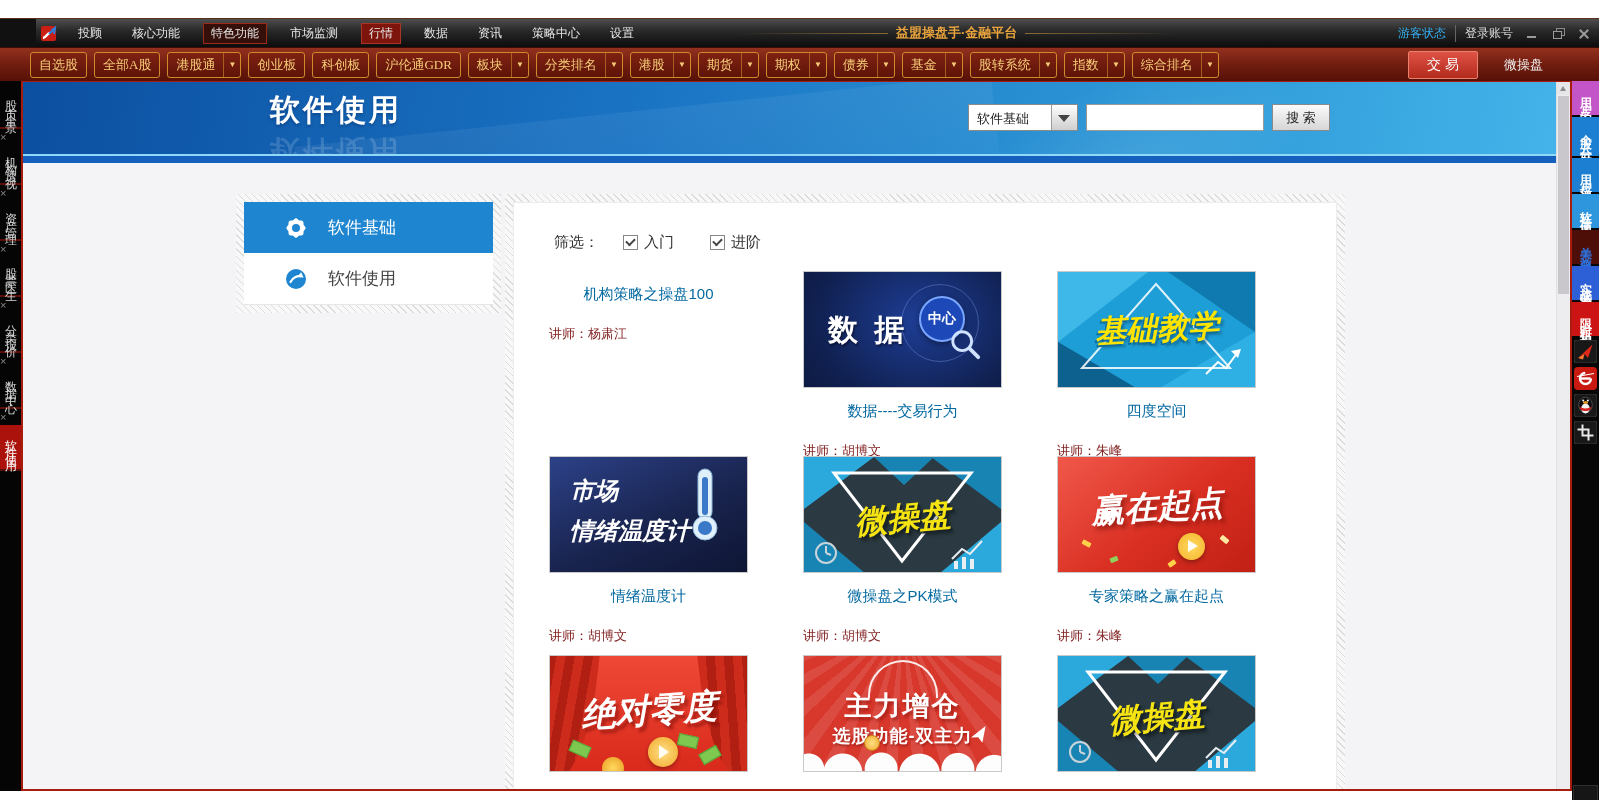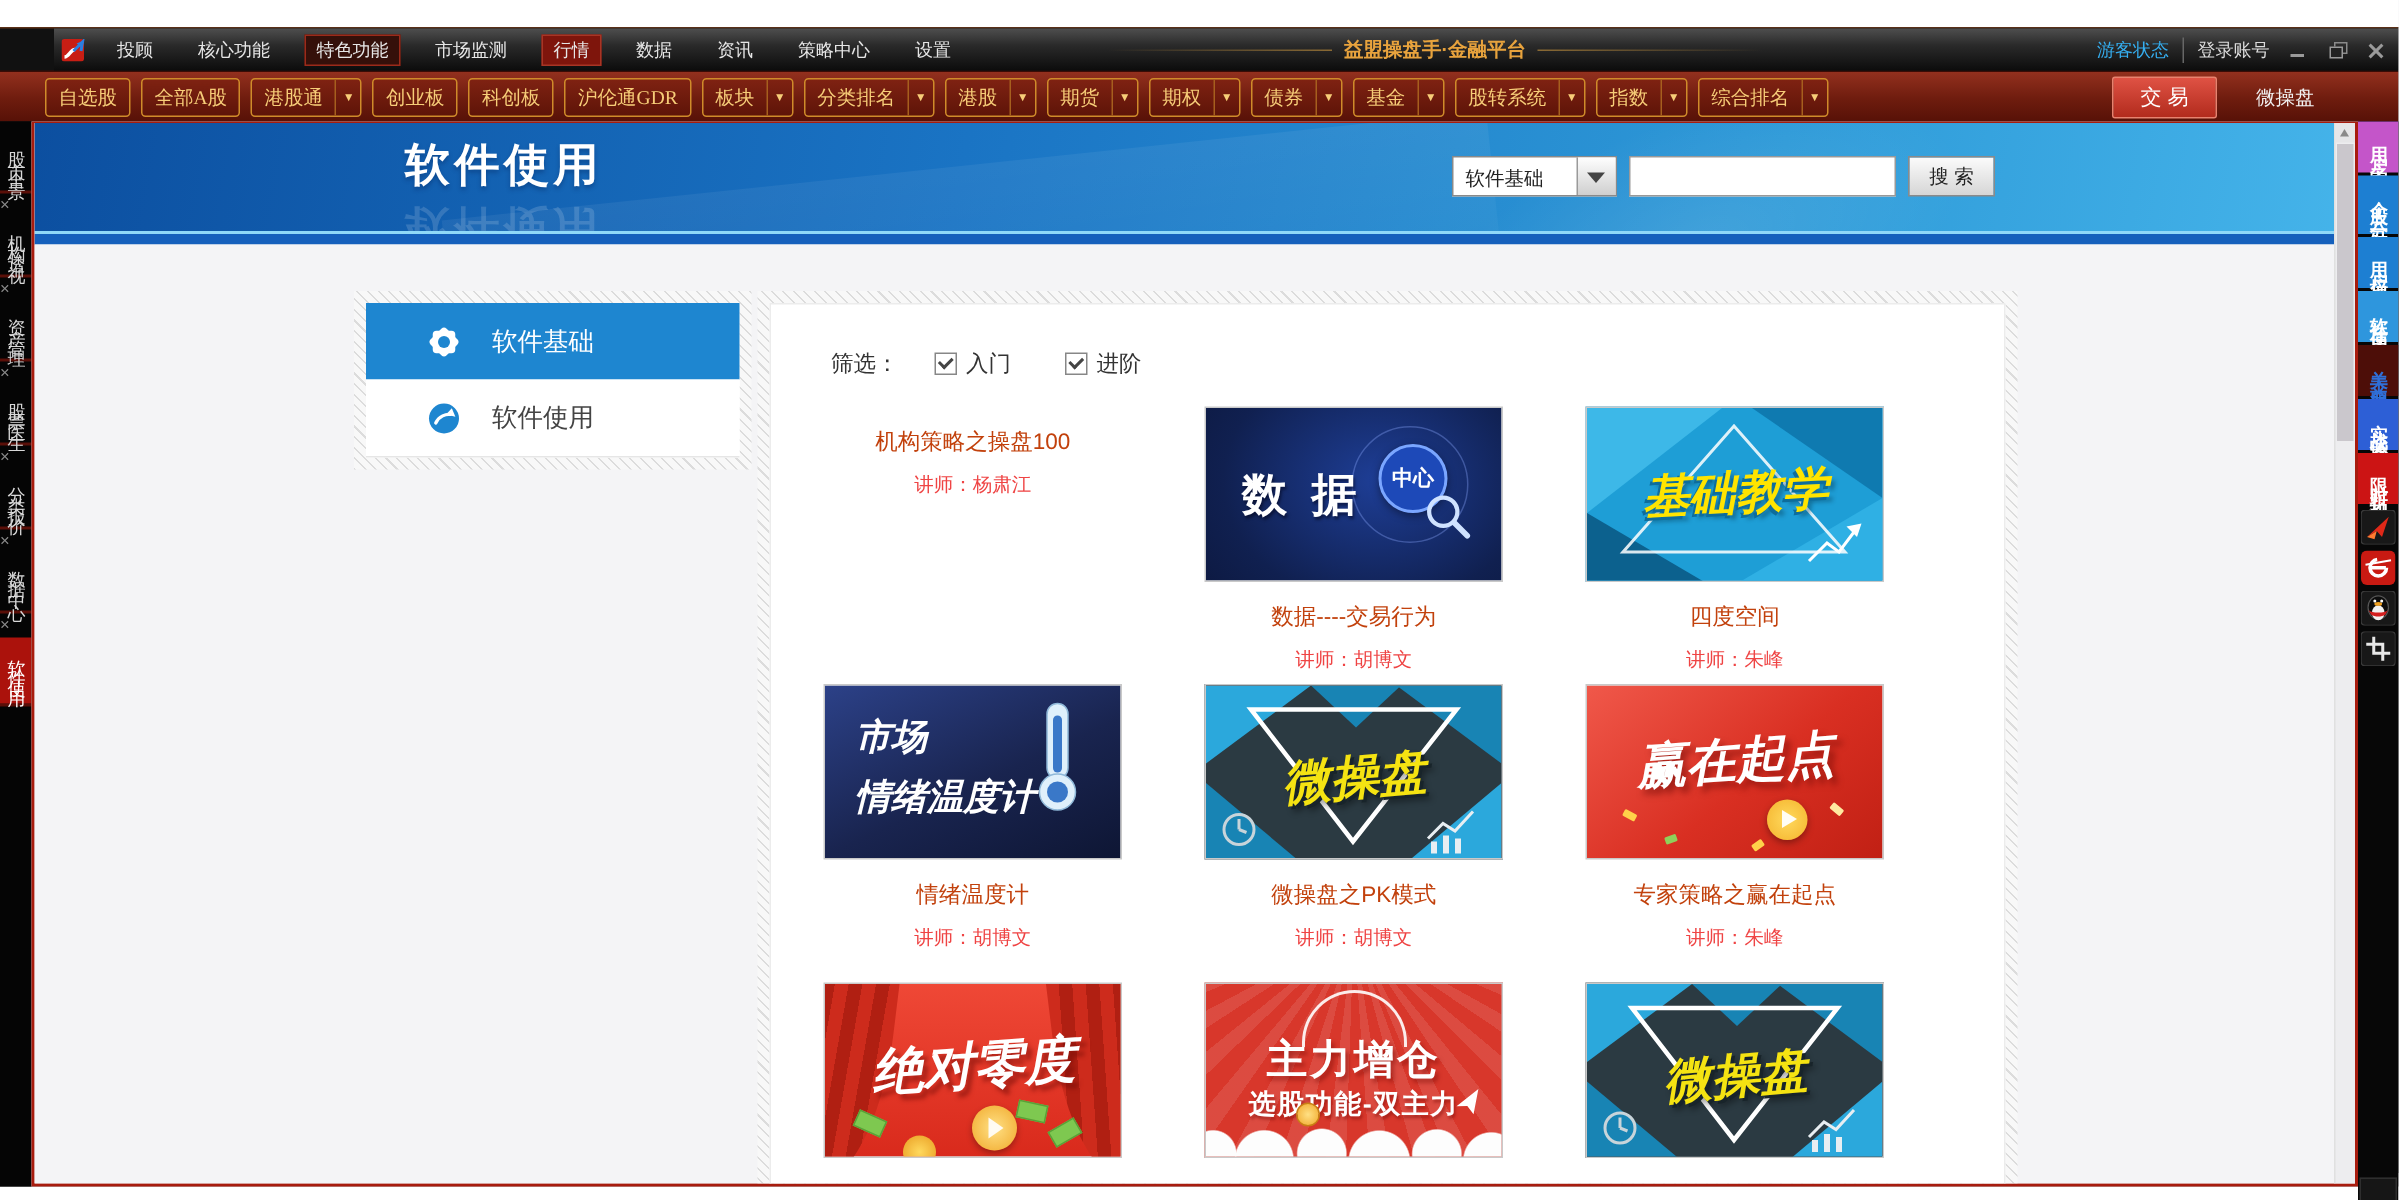--- a/index.html
+++ b/index.html
@@ -94,22 +94,22 @@
   .cards-panel{background:#fff;border:1px solid #ececec;position:relative;height:100%;box-sizing:border-box;}
   .filter-row{position:absolute;left:40px;top:30px;display:flex;align-items:center;font-size:15px;color:#333;}
   .filter-label{margin-right:12px;}
   .filter-opt{display:flex;align-items:center;margin-right:24px;cursor:pointer;padding-left:12px;}
   .cb{width:13px;height:13px;border:1px solid #878787;background:#fff;position:relative;margin-right:6px;flex:none;}
   .cb.checked::after{content:"";position:absolute;left:2px;top:2px;width:7px;height:4px;
                      border-left:2px solid #444;border-bottom:2px solid #444;transform:rotate(-45deg);}
 
   .card{position:absolute;width:199px;}
   .banner{height:117px;border:1px solid #c9c9c9;position:relative;overflow:hidden;box-sizing:border-box;cursor:pointer;}
-  .card-title{margin-top:14px;text-align:center;font-size:15px;color:#c2410c;}
-  .card-lect{margin-top:10px;text-align:center;font-size:13px;color:#ef4444;}
+  .card-title{margin-top:14px;text-align:center;font-size:15px;color:#0369a1;}
+  .card-lect{margin-top:21px;font-size:13px;color:#7f1d1d;}
 
   
   .b-caopan100{background:radial-gradient(130% 95% at 50% 135%,#d8f2ff 0%,#7db8e8 16%,#1a3a74 52%,#0a142c 100%);}
   .b-caopan100::after{content:"";position:absolute;left:-20px;top:44px;width:240px;height:40px;
       background:linear-gradient(rgba(140,210,255,.22),transparent);transform:rotate(-7deg);}
   .cp-badge{position:absolute;top:9px;right:10px;font-size:11px;font-weight:bold;font-style:italic;
             color:#cdeffa;text-shadow:1px 1px 1px #06203a;}
   .cp-main{position:absolute;left:8px;top:34px;font-size:36px;font-weight:900;font-style:italic;color:#63e6da;
            letter-spacing:1px;white-space:nowrap;text-shadow:2px 3px 2px rgba(4,20,40,.65),0 0 14px rgba(99,230,218,.35);}
 

